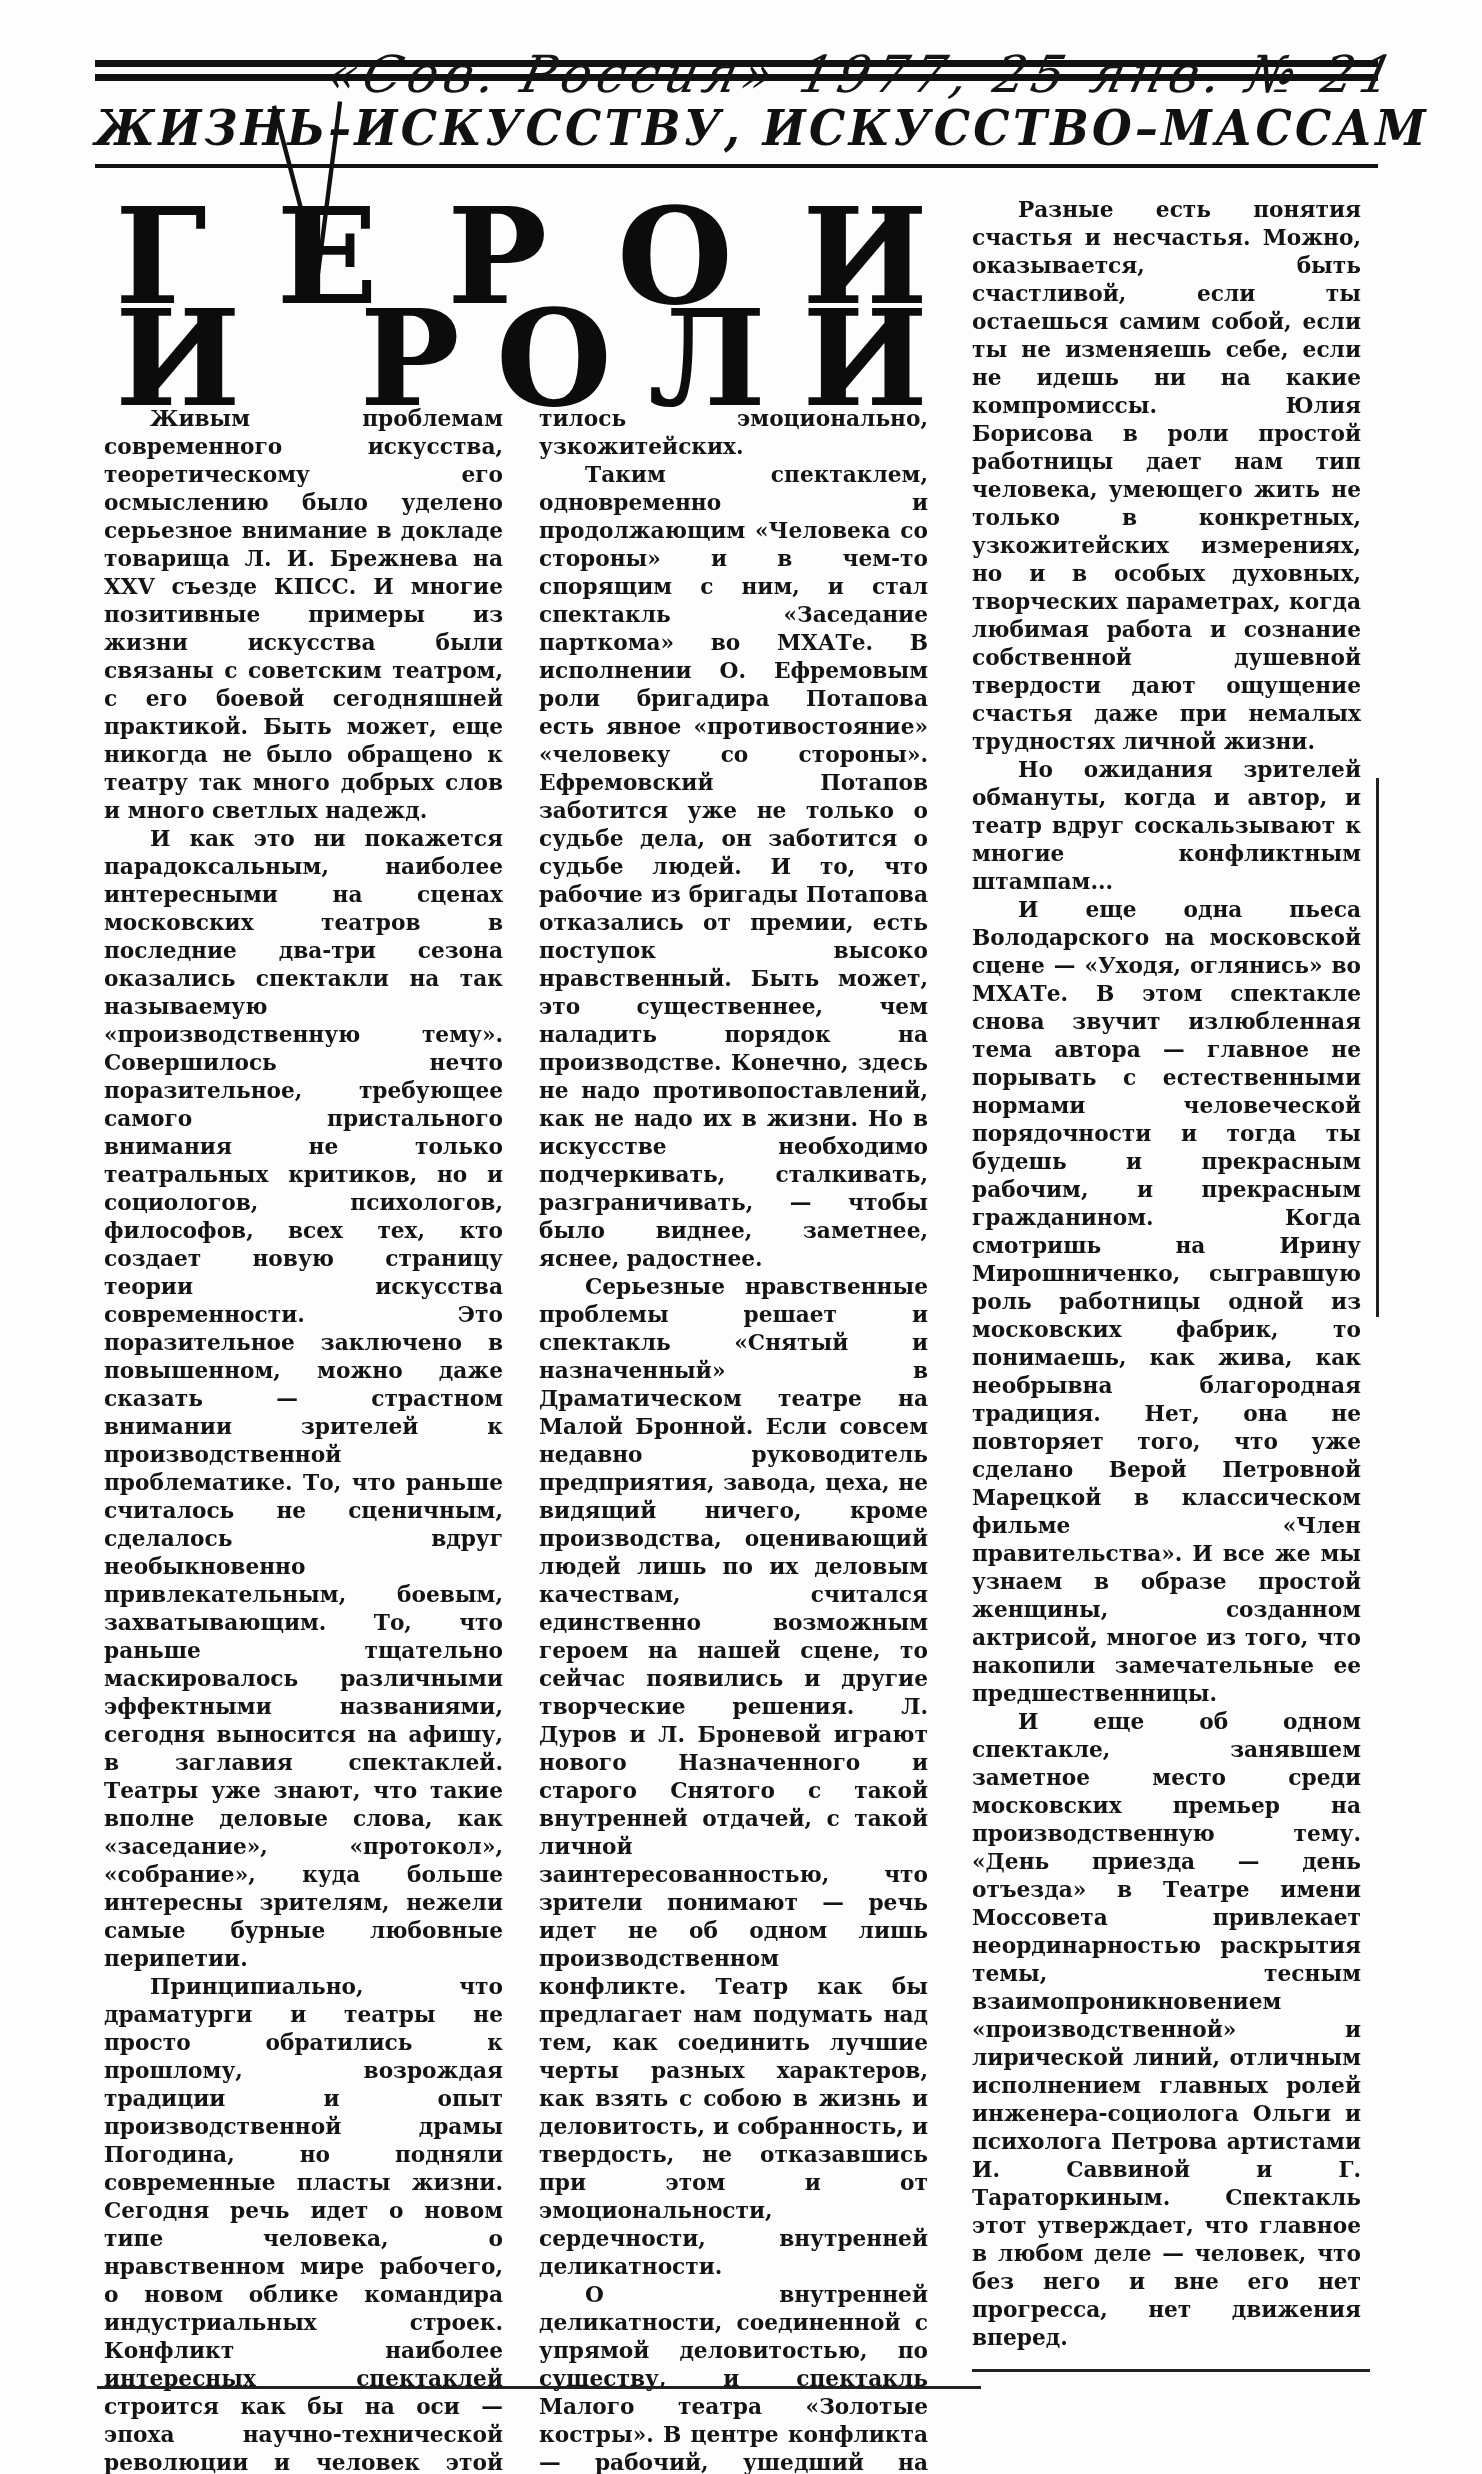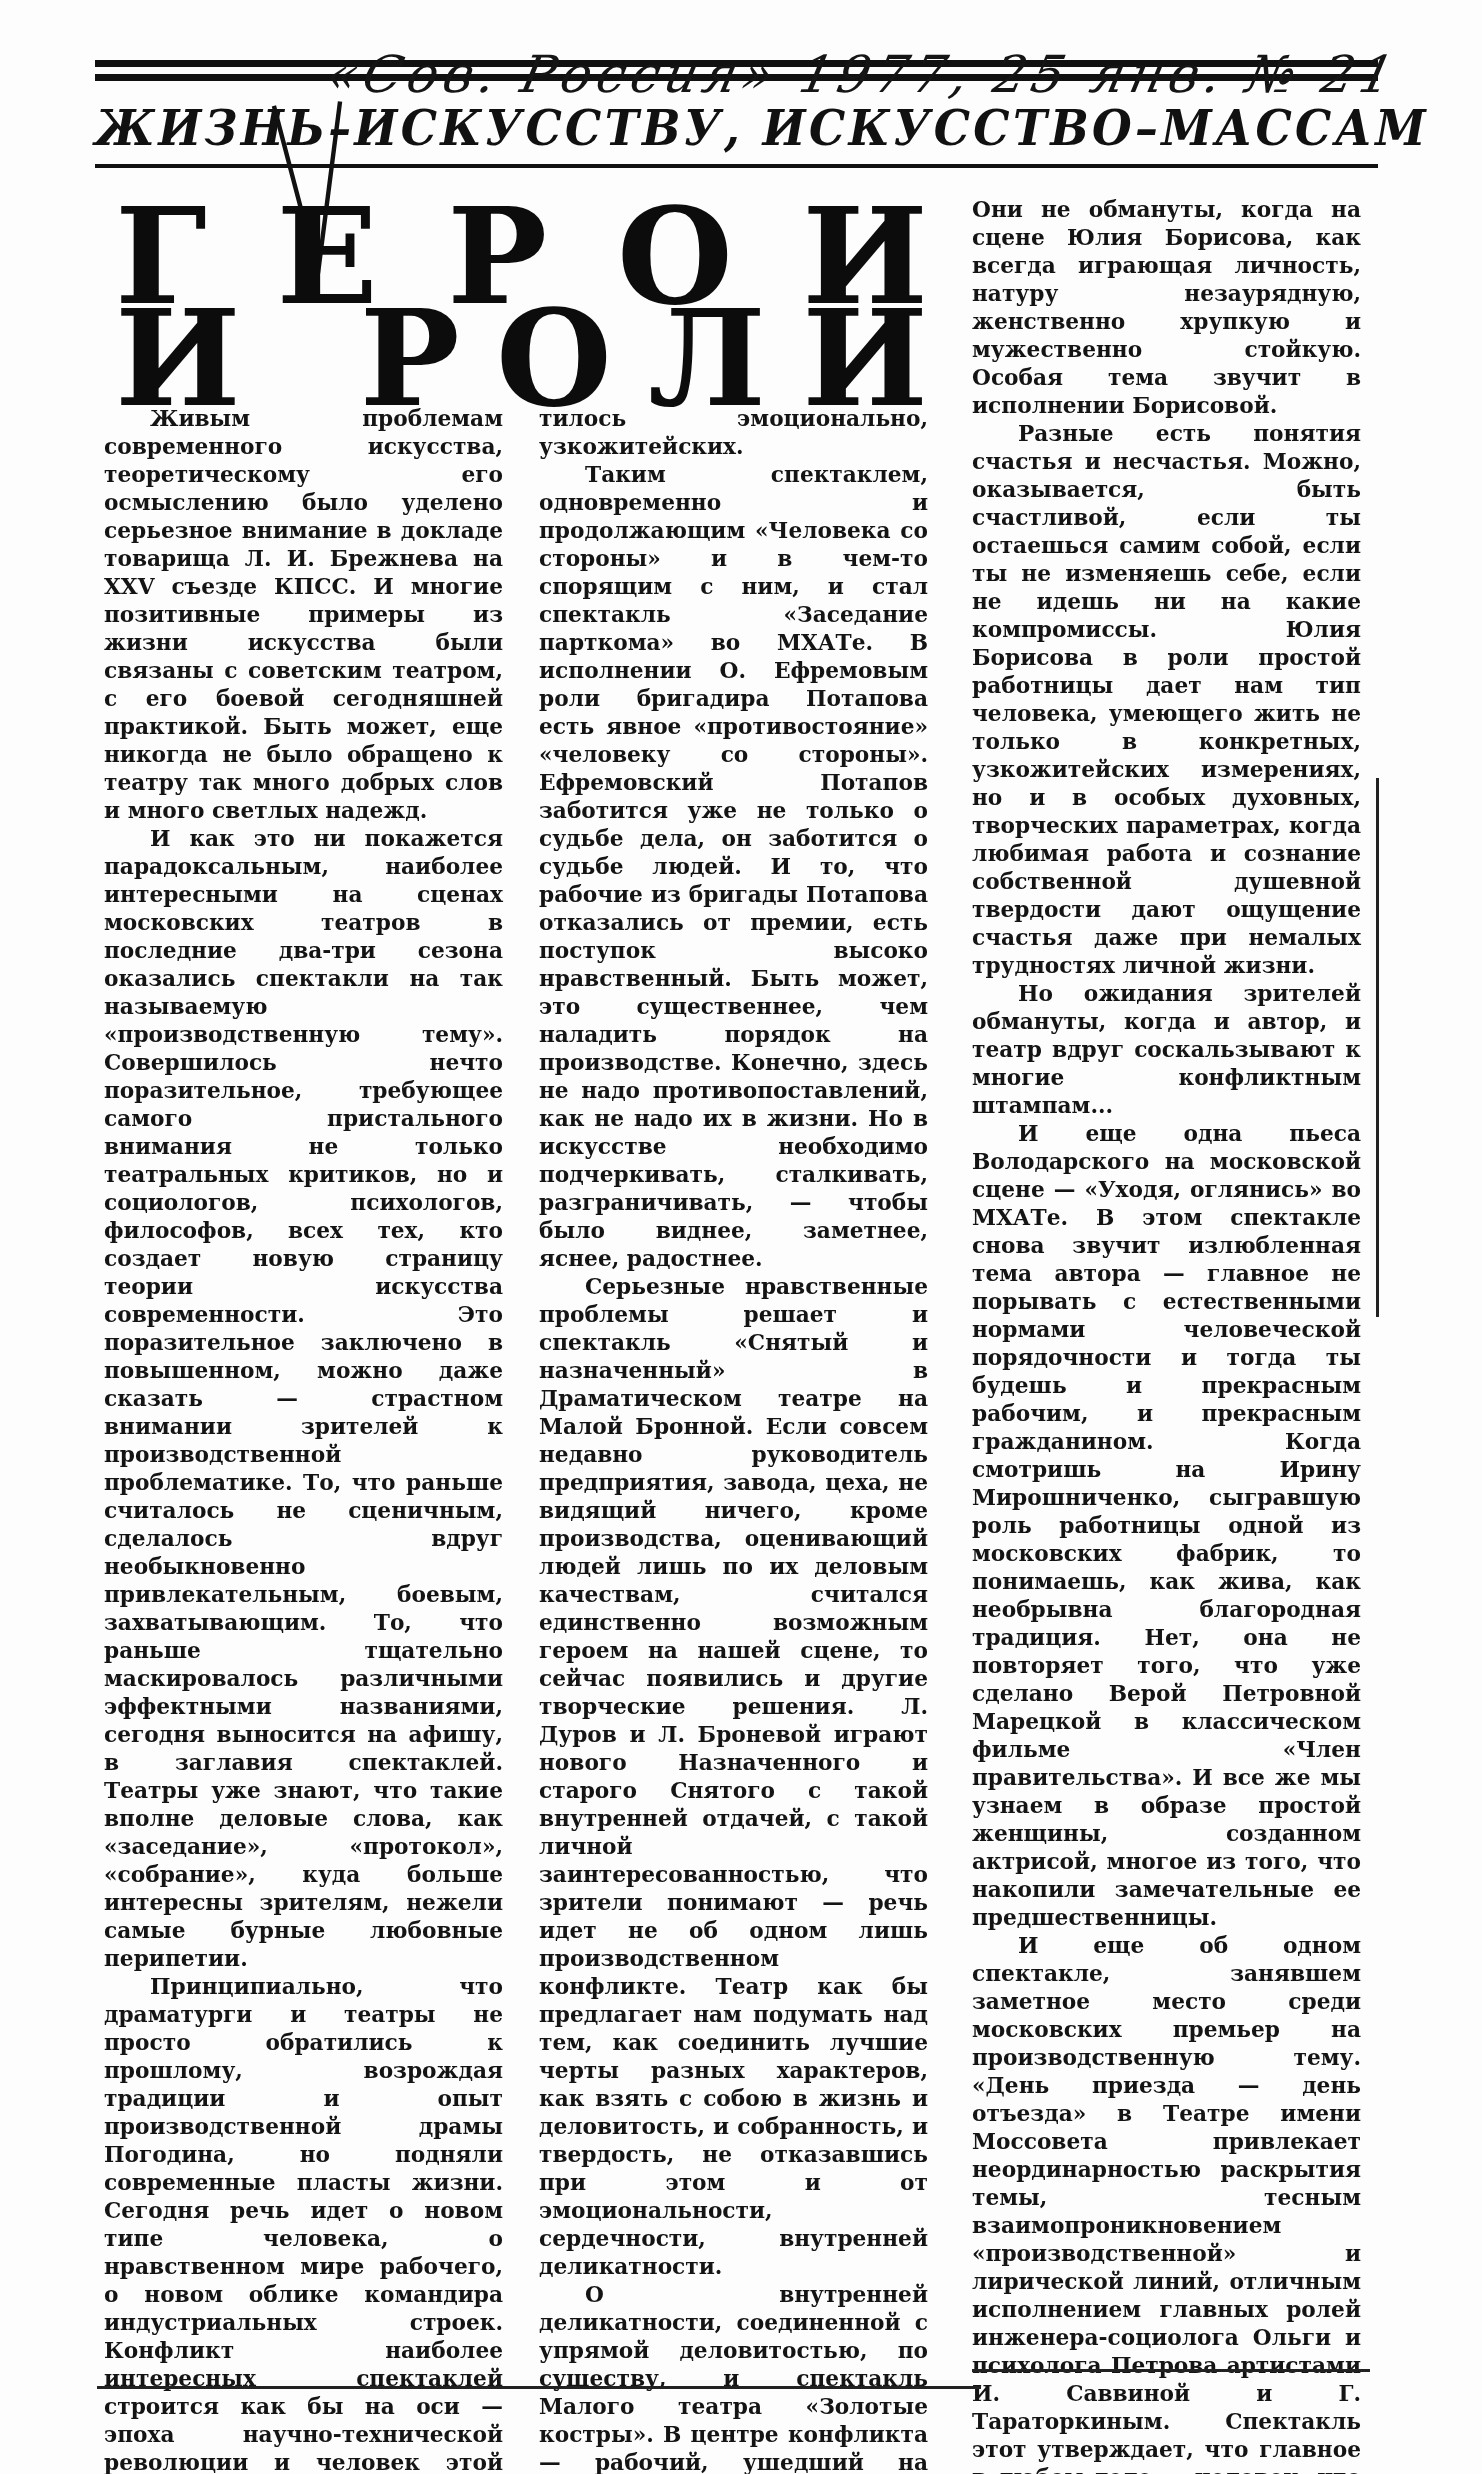--- a/index.html
+++ b/index.html
@@ -100,21 +100,20 @@
 
   <div class="col col2">
     <p class="noindent">тилось эмоционально, узкожитейских.</p>
     <p>Таким спектаклем, одновременно и продолжающим «Человека со стороны» и в чем-то спорящим с ним, и стал спектакль «Заседание парткома» во МХАТе. В исполнении О. Ефремовым роли бригадира Потапова есть явное «противостояние» «человеку со стороны». Ефремовский Потапов заботится уже не только о судьбе дела, он заботится о судьбе людей. И то, что рабочие из бригады Потапова отказались от премии, есть поступок высоко нравственный. Быть может, это существеннее, чем наладить порядок на производстве. Конечно, здесь не надо противопоставлений, как не надо их в жизни. Но в искусстве необходимо подчеркивать, сталкивать, разграничивать, — чтобы было виднее, заметнее, яснее, радостнее.</p>
     <p>Серьезные нравственные проблемы решает и спектакль «Снятый и назначенный» в Драматическом театре на Малой Бронной. Если совсем недавно руководитель предприятия, завода, цеха, не видящий ничего, кроме производства, оценивающий людей лишь по их деловым качествам, считался единственно возможным героем на нашей сцене, то сейчас появились и другие творческие решения. Л. Дуров и Л. Броневой играют нового Назначенного и старого Снятого с такой внутренней отдачей, с такой личной заинтересованностью, что зрители понимают — речь идет не об одном лишь производственном конфликте. Театр как бы предлагает нам подумать над тем, как соединить лучшие черты разных характеров, как взять с собою в жизнь и деловитость, и собранность, и твердость, не отказавшись при этом и от эмоциональности, сердечности, внутренней деликатности.</p>
     <p>О внутренней деликатности, соединенной с упрямой деловитостью, по существу, и спектакль Малого театра «Золотые костры». В центре конфликта — рабочий, ушедший на пенсию... Как сохранить труженика рядом с любимым делом? Как соединить колоссальный опыт уходящих с нерастраченными силами молодых? Эти тревожные, задевающие душу вопросы услышали мы в «Золотых кострах».</p>
 
   </div>
 
   <div class="col col3">
-    <p class="noindent">Они не обмануты, когда на сцене Юлия Борисова, как всегда играющая личность, натуру незаурядную, женственно хрупкую и мужественно стойкую. Особая тема звучит в исполнении Борисовой.</p>
     <p>Разные есть понятия счастья и несчастья. Можно, оказывается, быть счастливой, если ты остаешься самим собой, если ты не изменяешь себе, если не идешь ни на какие компромиссы. Юлия Борисова в роли простой работницы дает нам тип человека, умеющего жить не только в конкретных, узкожитейских измерениях, но и в особых духовных, творческих параметрах, когда любимая работа и сознание собственной душевной твердости дают ощущение счастья даже при немалых трудностях личной жизни.</p>
     <p>Но ожидания зрителей обмануты, когда и автор, и театр вдруг соскальзывают к многие конфликтным штампам...</p>
     <p>И еще одна пьеса Володарского на московской сцене — «Уходя, оглянись» во МХАТе. В этом спектакле снова звучит излюбленная тема автора — главное не порывать с естественными нормами человеческой порядочности и тогда ты будешь и прекрасным рабочим, и прекрасным гражданином. Когда смотришь на Ирину Мирошниченко, сыгравшую роль работницы одной из московских фабрик, то понимаешь, как жива, как необрывна благородная традиция. Нет, она не повторяет того, что уже сделано Верой Петровной Марецкой в классическом фильме «Член правительства». И все же мы узнаем в образе простой женщины, созданном актрисой, многое из того, что накопили замечательные ее предшественницы.</p>
     <p>И еще об одном спектакле, занявшем заметное место среди московских премьер на производственную тему. «День приезда — день отъезда» в Театре имени Моссовета привлекает неординарностью раскрытия темы, тесным взаимопроникновением «производственной» и лирической линий, отличным исполнением главных ролей инженера-социолога Ольги и психолога Петрова артистами И. Саввиной и Г. Тараторкиным. Спектакль этот утверждает, что главное в любом деле — человек, что без него и вне его нет прогресса, нет движения вперед.</p>
 
   </div>
 
   <div class="col-sep-right"></div>
   <div class="rule-bottom1"></div>
   <div class="rule-bottom2"></div>

